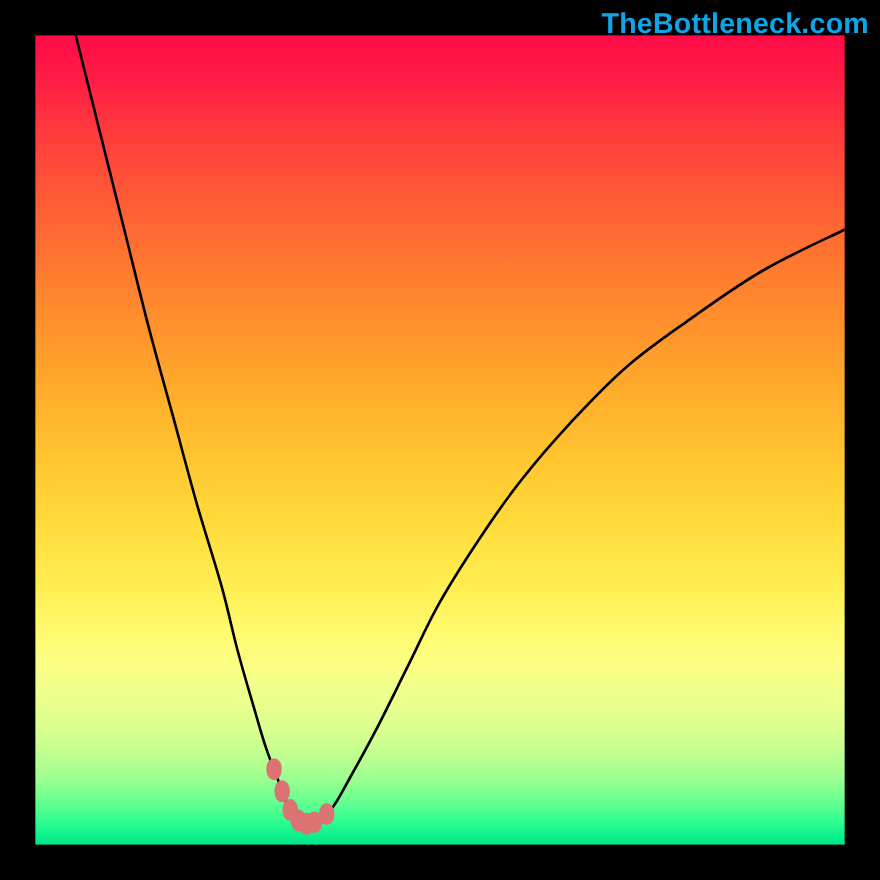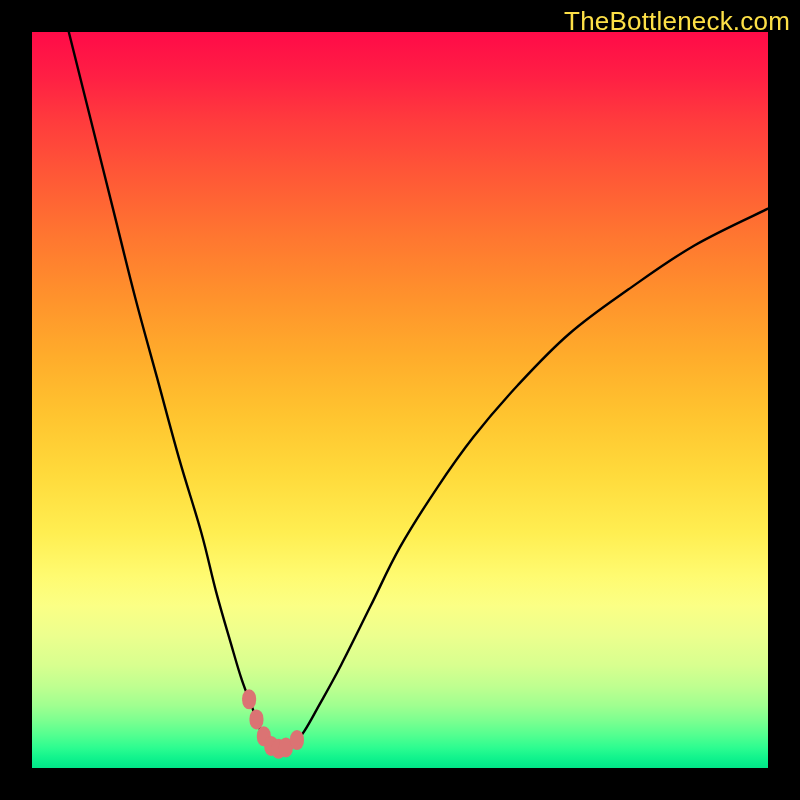--- a/index.html
+++ b/index.html
@@ -53,24 +53,24 @@
       #2cfc90 97.3%,
       #13f48d 98.5%,
       #06ec8a 99.4%,
       #02e588 100%
     );
   }
   .attribution {
     position: absolute;
     top: 6px;
     right: 10px;
-    color: #fde047;
+    color: #0ea5e9;
     font-size: 26px;
     letter-spacing: 0.2px;
-    font-weight: 400;
+    font-weight: 700;
   }
   svg.curve {
     position: absolute;
     inset: 0;
   }
   .node {
     fill: #db7373;
   }
 </style>
 </head>

